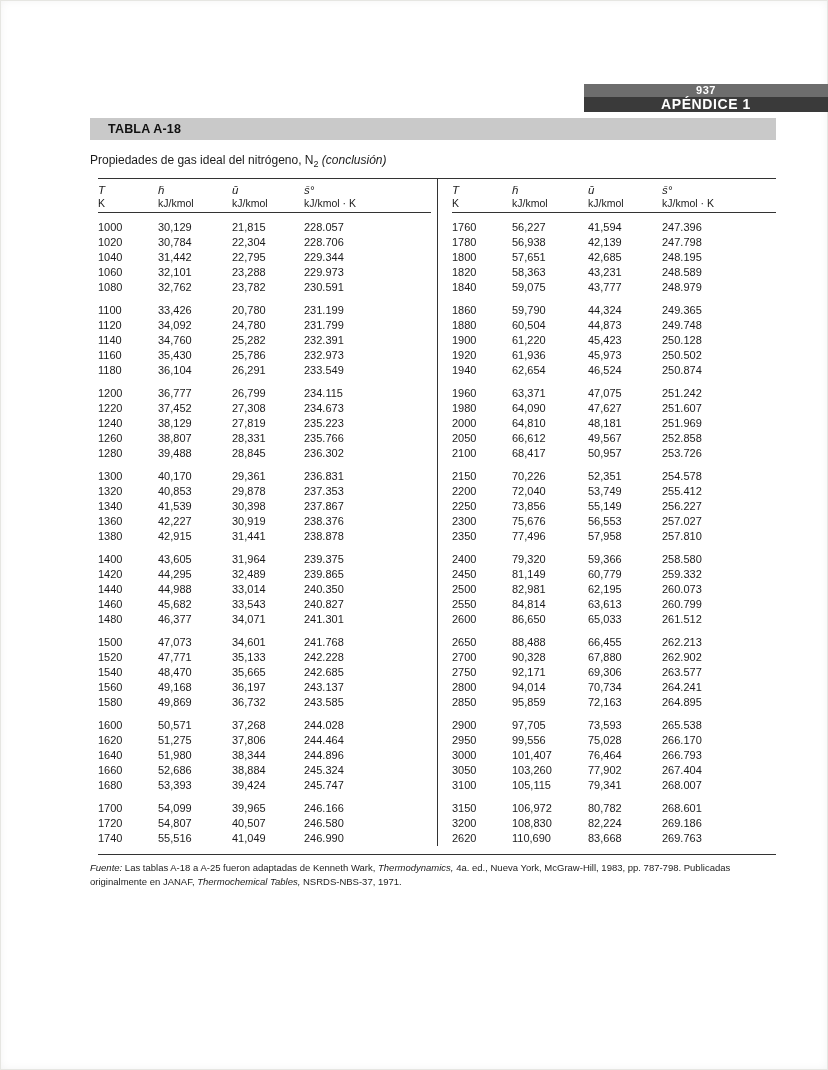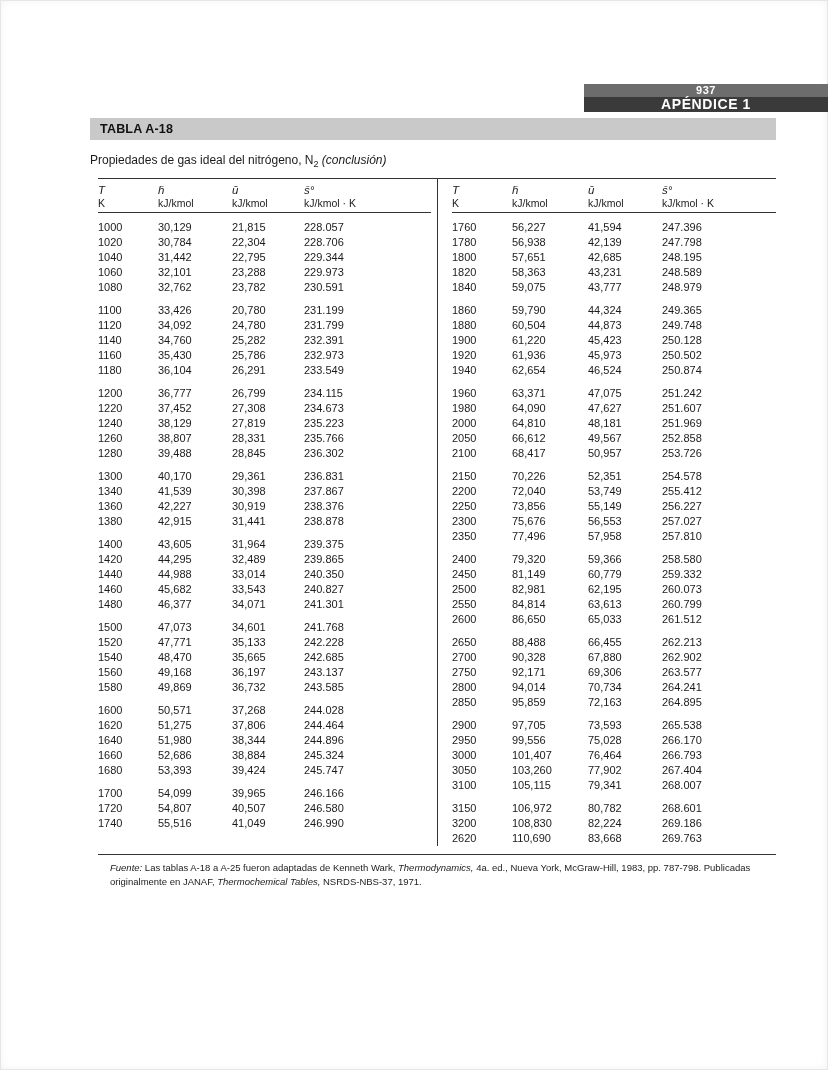--- a/index.html
+++ b/index.html
@@ -25,21 +25,21 @@
   }
   .appendix {
     background:#3a3a3a; color:#ffffff;
     font-weight:bold; font-size:14px; line-height:15px;
     text-align:center; letter-spacing:0.6px;
   }
   .content { position:absolute; left:90px; top:118px; width:686px; }
   .table-title-bar {
     background:#c9c9c9; color:#111111;
     font-weight:bold; font-size:12.5px;
-    padding:4px 10px; letter-spacing:0.2px;
+    padding:4px 18px; letter-spacing:0.2px;
   }
   .caption { margin:13px 0 9px 0; font-size:12px; }
   .caption .it { font-style:italic; }
   .caption sub { font-size:9px; }
   .table-wrap {
     display:flex;
     margin-left:8px; width:678px;
     border-top:1px solid #333;
     border-bottom:1px solid #333;
     padding-bottom:8px;
@@ -49,21 +49,21 @@
   .half.left  { padding-right:6px; }
   .half.right { border-left:1px solid #333; padding-left:14px; }
   table { width:100%; border-collapse:collapse; table-layout:fixed; }
   thead th { text-align:left; font-weight:normal; padding:0; vertical-align:bottom; }
   tr.sym th { font-style:italic; font-size:11.5px; padding-top:5px; }
   tr.unit th { font-size:10.5px; padding:1px 0 3px 0; border-bottom:1px solid #333; }
   tbody td { padding:0; font-size:11px; line-height:15px; white-space:nowrap; }
   tbody tr:first-child td { padding-top:7px; }
   tbody tr.gs td { padding-top:8px; }
   .footnote {
-    margin:6px 0 0 20px; width:672px;
+    margin:6px 0 0 0; width:672px;
     font-size:9.5px; line-height:1.4; color:#222;
   }
 </style>
 </head>
 <body>
 
 <div class="page">
 
   <div class="header-tab">
     <div class="page-num">937</div>
@@ -193,20 +193,26 @@
                 <td>28,845</td>
                 <td>236.302</td>
               </tr>
               <tr class="gs">
                 <td>1300</td>
                 <td>40,170</td>
                 <td>29,361</td>
                 <td>236.831</td>
               </tr>
               <tr>
+                <td>1320</td>
+                <td>40,853</td>
+                <td>29,878</td>
+                <td>237.353</td>
+              </tr>
+              <tr>
                 <td>1340</td>
                 <td>41,539</td>
                 <td>30,398</td>
                 <td>237.867</td>
               </tr>
               <tr>
                 <td>1360</td>
                 <td>42,227</td>
                 <td>30,919</td>
                 <td>238.376</td>

